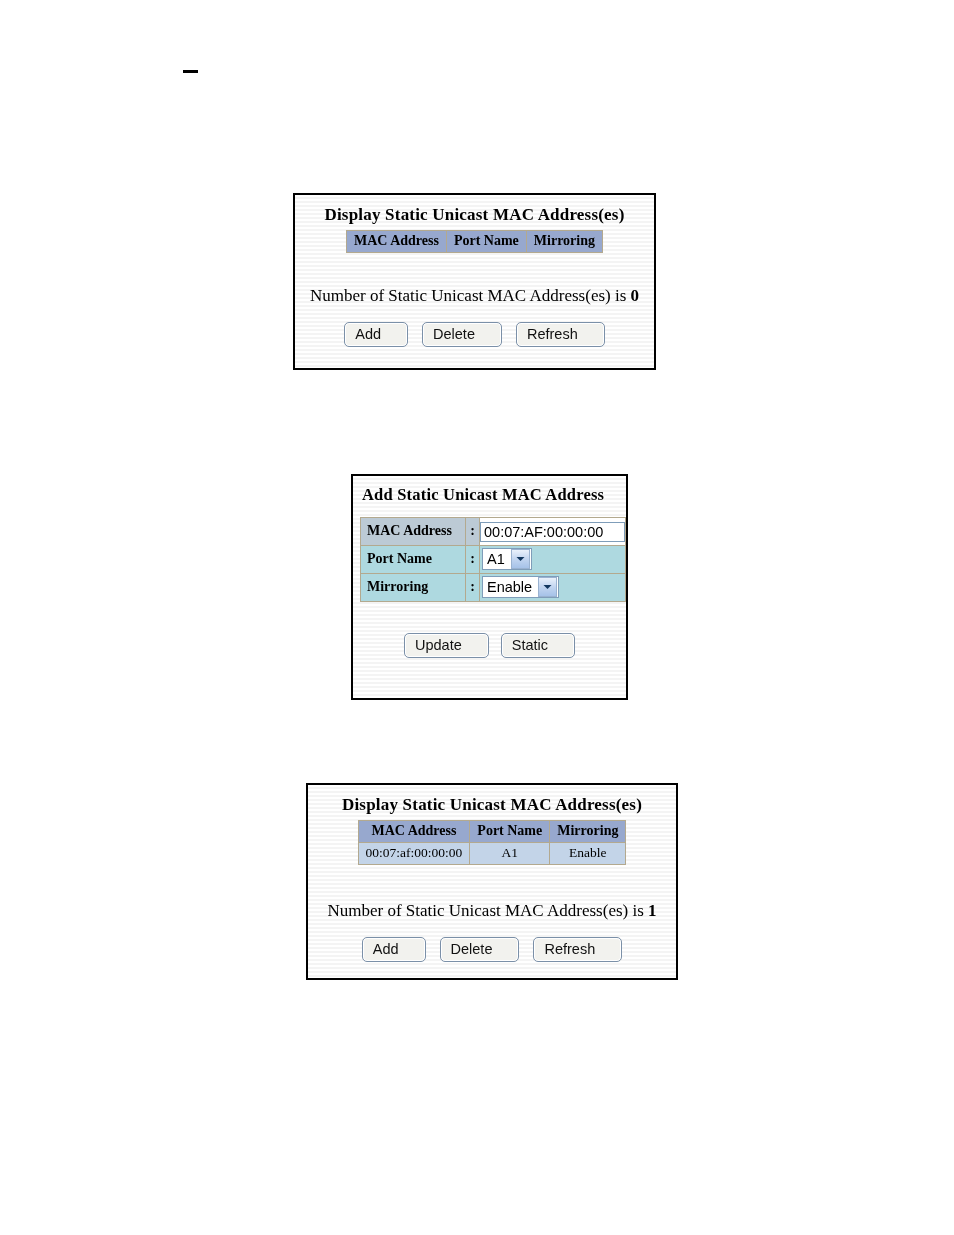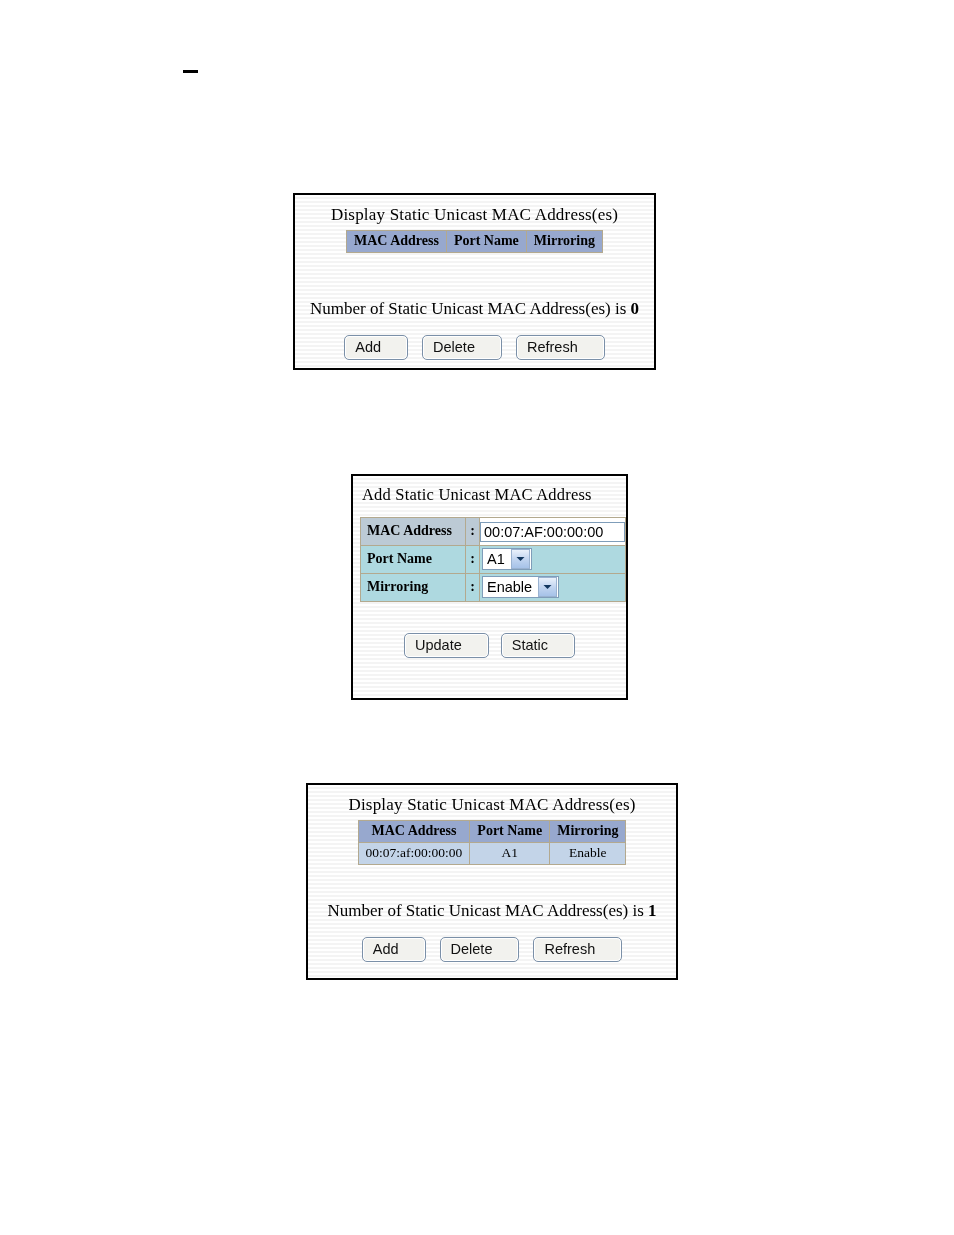--- a/index.html
+++ b/index.html
@@ -39,21 +39,21 @@
         #f4f4f4 4px);
     font-family: "Liberation Serif", serif;
   }
 
   #panel-display-empty { left: 293px; top: 193px; width: 363px; height: 177px; }
   #panel-add-form      { left: 351px; top: 474px; width: 277px; height: 226px; }
   #panel-display-one   { left: 306px; top: 783px; width: 372px; height: 197px; }
 
   .panel-title {
     text-align: center;
-    font-weight: normal;
+    font-weight: bold;
     font-size: 17px;
     color: #000000;
     letter-spacing: 0.2px;
   }
   #panel-display-empty .panel-title { margin-top: 10px; }
   #panel-display-one  .panel-title  { margin-top: 10px; }
   #panel-add-form .panel-title {
     text-align: left;
     margin: 9px 0 0 9px;
     font-size: 16.5px;
@@ -84,21 +84,21 @@
     border: 1px solid #b3a98f;
     text-align: center;
     white-space: nowrap;
   }
   .mac-table td.mac-cell { text-align: left; }
 
   .count-line {
     text-align: center;
     font-size: 17px;
     color: #000000;
-    margin-top: 46px;
+    margin-top: 33px;
   }
   #panel-display-one .count-line { margin-top: 36px; }
   .count-line b { font-weight: bold; }
 
   
   .btn-row {
     display: flex;
     justify-content: center;
     gap: 14px;
     margin-top: 16px;

